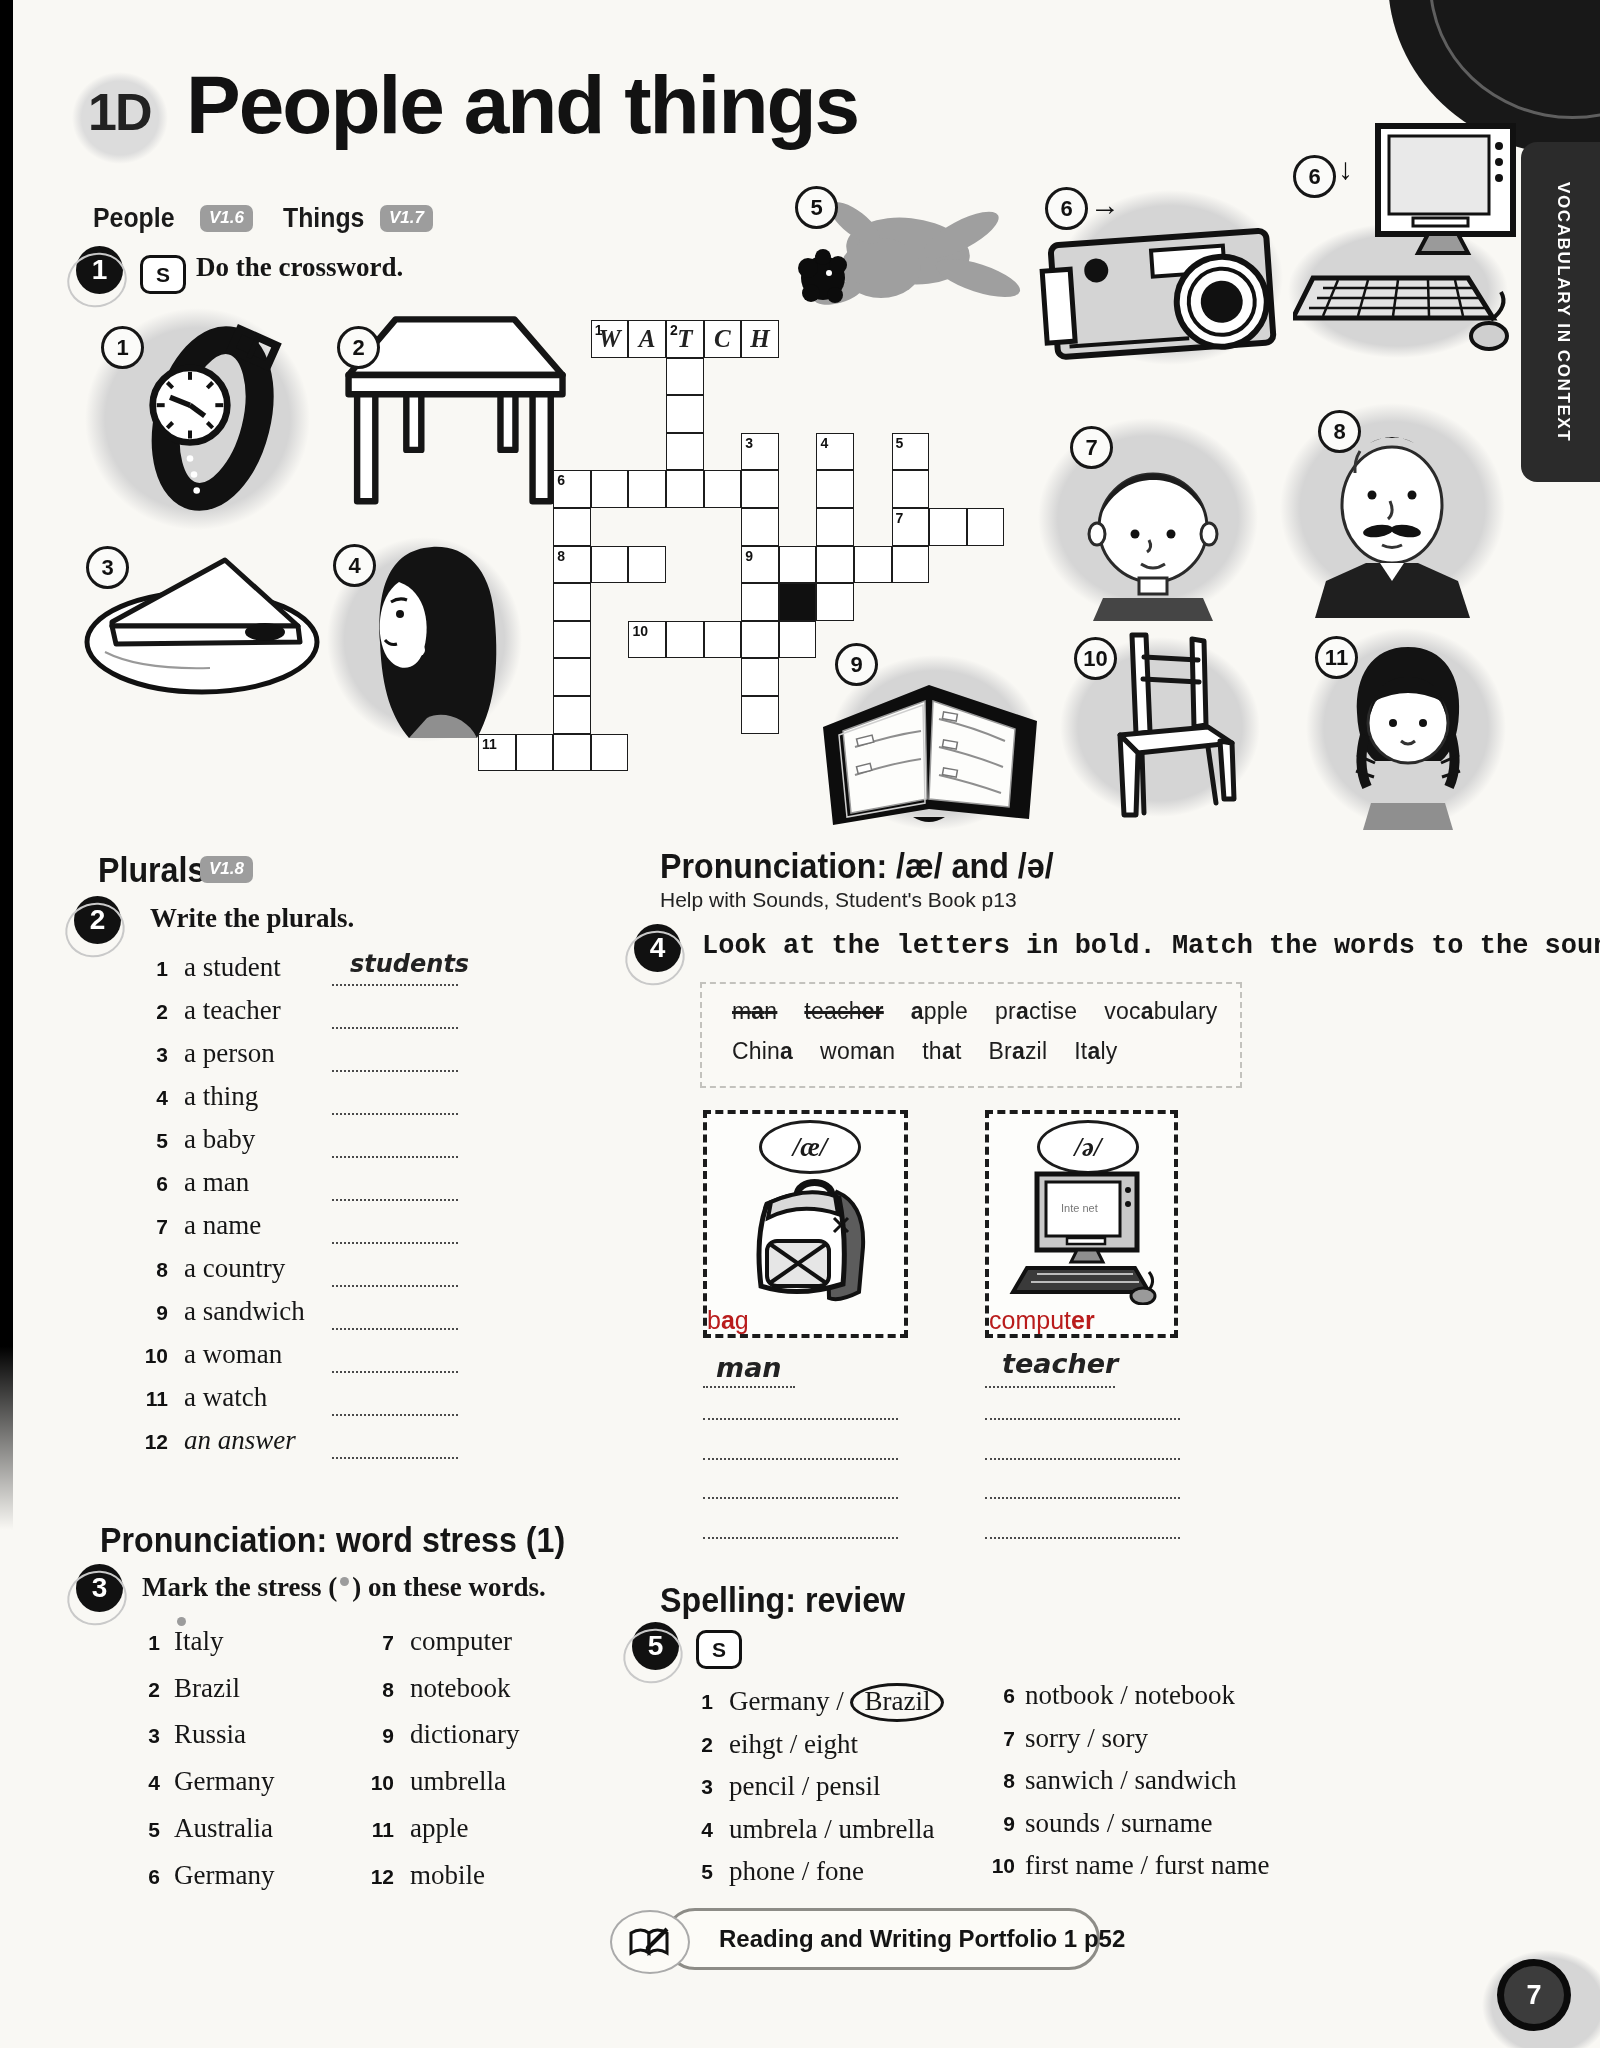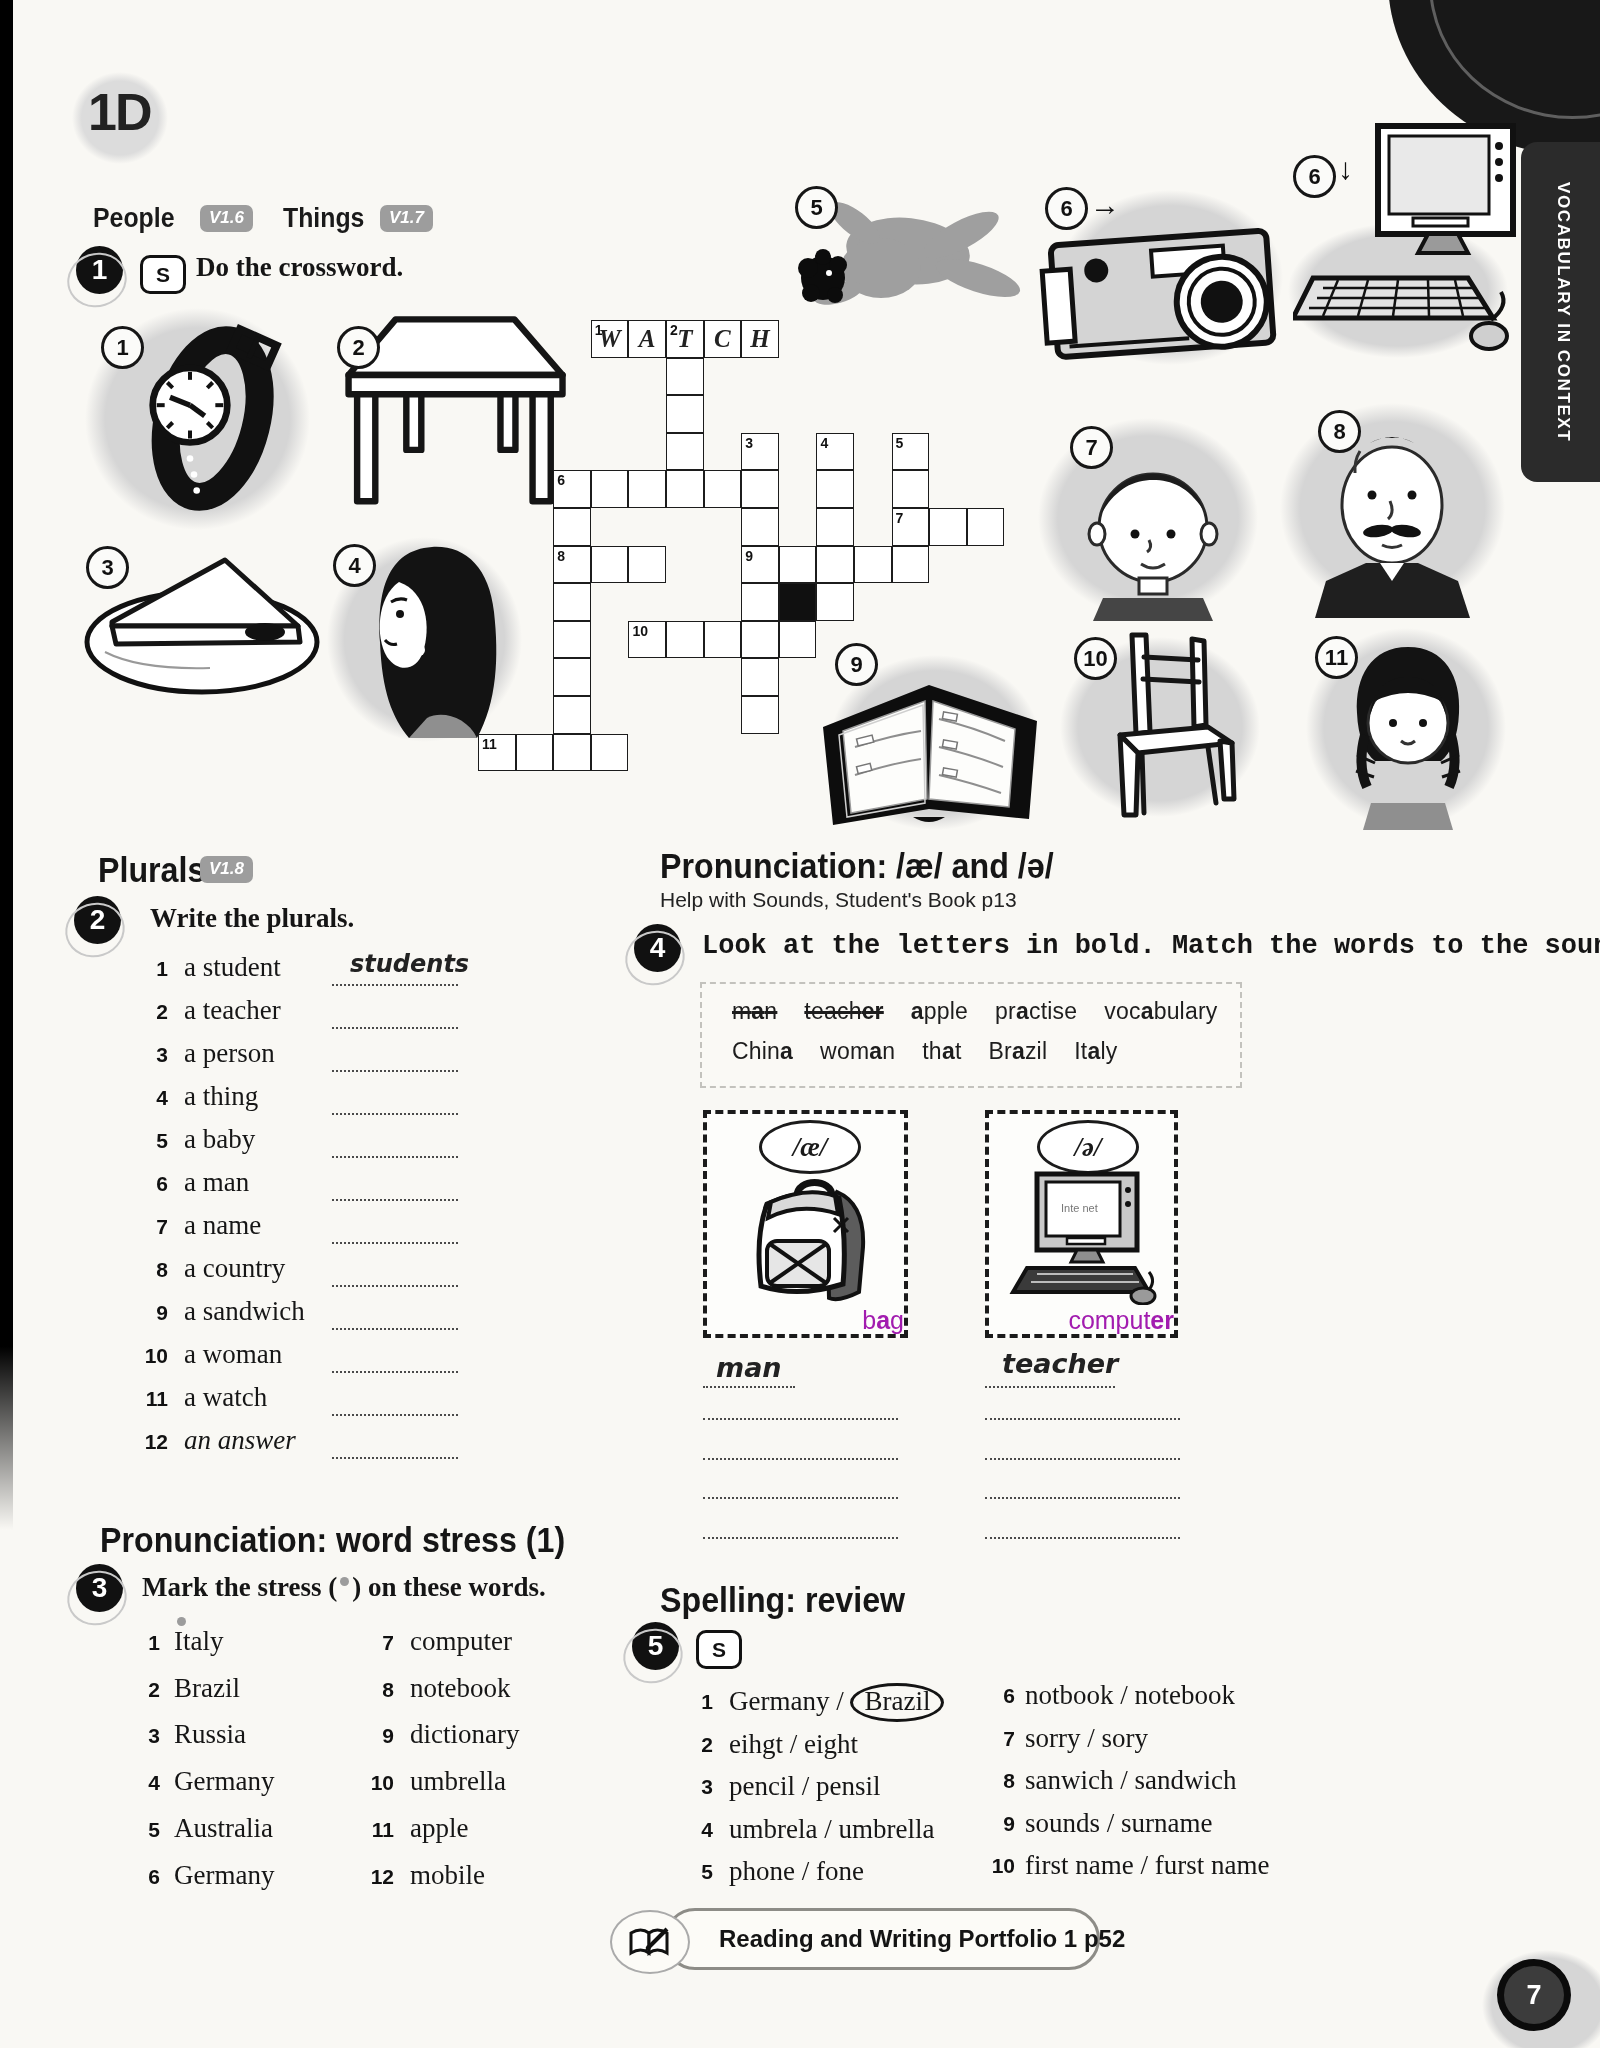--- a/index.html
+++ b/index.html
@@ -67,21 +67,21 @@
   .boxline{position:absolute;left:30px;display:flex;gap:27px;}
   .boxword{font-size:23px;font-weight:500;color:#1d1d1d;letter-spacing:.2px;}
   .boxword b{font-weight:800;}
   .struck{text-decoration:line-through;text-decoration-thickness:2.5px;}
 
   
   .card{border:4px dashed #1b1b1b;background:#fdfdfb;box-sizing:border-box;}
   .sound-oval{position:absolute;border:3px solid #1b1b1b;border-radius:50%;background:#fff;
      display:flex;align-items:center;justify-content:center;
      font-family:"Liberation Serif",serif;font-style:italic;font-size:27px;font-weight:600;}
-  .card-label{position:absolute;width:100%;text-align:right;font-size:25px;font-weight:500;color:#a21caf;}
+  .card-label{position:absolute;width:100%;text-align:left;font-size:25px;font-weight:500;color:#b91c1c;}
   .card-label b{font-weight:800;}
 
   .circled{border:3px solid #141414;border-radius:50%;padding:0 11px 3px;}
 
   .stress-dot{display:inline-block;width:9px;height:9px;border-radius:50%;background:#9c9c9c;vertical-align:10px;margin:0 3px;}
   .italy-dot{position:absolute;width:9px;height:9px;border-radius:50%;background:#9c9c9c;}
 
   
   #portfolio{left:664px;top:1908px;width:436px;height:62px;border:3px solid #8d8c87;border-radius:32px;
      background:#fcfbf7;box-sizing:border-box;display:flex;align-items:center;}
@@ -109,20 +109,21 @@
   <div class="abs" id="disc">
       <div class="ring"></div>
     </div>
 
   <div class="abs" id="banner">
     <span>VOCABULARY IN CONTEXT</span>
   </div>
 
   <div class="abs" id="unit-blob"></div>
   <div class="abs" id="unit">1D</div>
+  <div class="abs" id="title">People and things</div>
 
   <div class="abs tagline cond" style="left:93px;">People</div>
   <div class="abs" style="left:200px;top:205px;"><span class="ref-badge">V1.6</span></div>
   <div class="abs tagline cond" style="left:283px;">Things</div>
   <div class="abs" style="left:380px;top:205px;"><span class="ref-badge">V1.7</span></div>
 
   <div class="abs exnum" style="left:76px;top:246px;">1</div>
   <div class="abs s-badge" style="left:140px;top:255px;">S</div>
   <div class="abs instr" style="left:196px;top:252px;">Do the crossword.</div>
 

